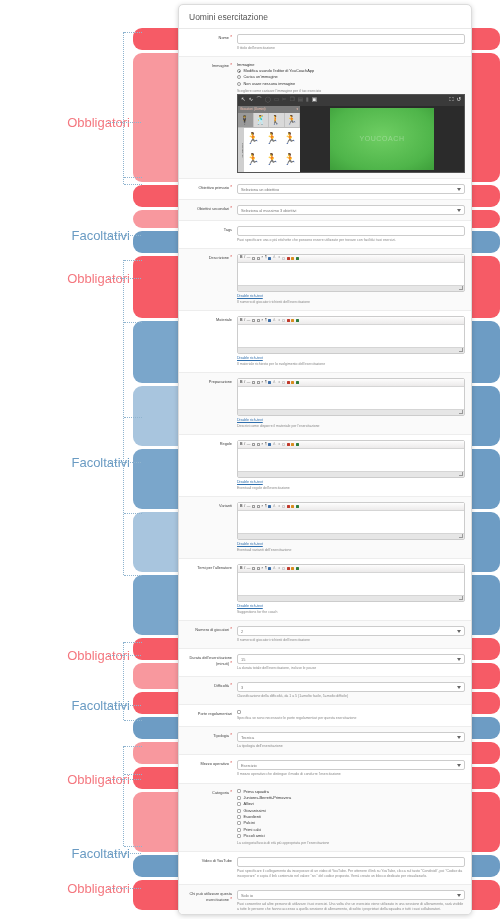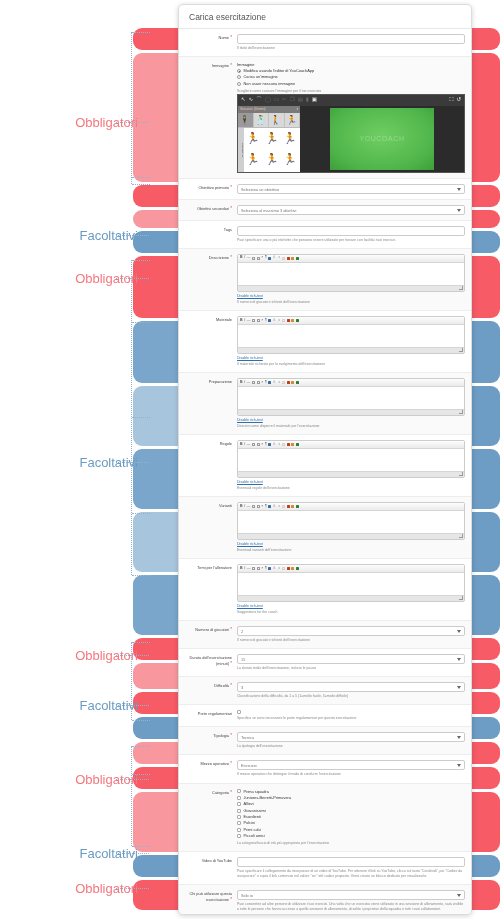--- a/index.html
+++ b/index.html
@@ -6,21 +6,21 @@
   html, body { margin:0; padding:0; }
   body {
     width:500px; height:919px;
     background:#ffffff;
     font-family:"Liberation Sans", sans-serif;
     overflow:hidden;
     position:relative;
   }
 
   
-  #annotations { position:absolute; left:16px; top:0; width:180px; height:827px;text-decoration:underline; }
+  #annotations { position:absolute; left:8px; top:0; width:180px; height:827px;text-decoration:underline; }
   .anno-label {
     position:absolute; right:58px;
     font-size:13px; line-height:1;
     white-space:nowrap; text-align:right;
     transform:translateY(-50%);
   }
   .anno-label.req { color:#f4777f; }
   .anno-label.opt { color:#6a9bc3; }
   .anno-dash {
     position:absolute; height:0;
@@ -251,21 +251,21 @@
       <div class="tick" style="top: 78px;"></div>
     </div>
     <div class="anno-bracket" style="left: 115px; top: 746px; height: 100px;">
       <div class="tick" style="top: 0px;"></div>
       <div class="tick" style="top: 28px;"></div>
       <div class="tick" style="top: 100px;"></div>
     </div>
   </div>
 
 <div id="card">
-  <div id="card-title">Carica esercitazione</div>
+  <div id="card-title">Uomini esercitazione</div>
   <div class="form-body" id="form-body">
       <div class="row">
         <div class="row-label"><span>Nome</span><span class="req-star"> *</span></div>
         <div class="row-field">
           <div class="inp"></div>
           <div class="help">Il titolo dell'esercitazione</div>
         </div>
       </div>
       <div class="divider"></div>
       <div class="row alt">

